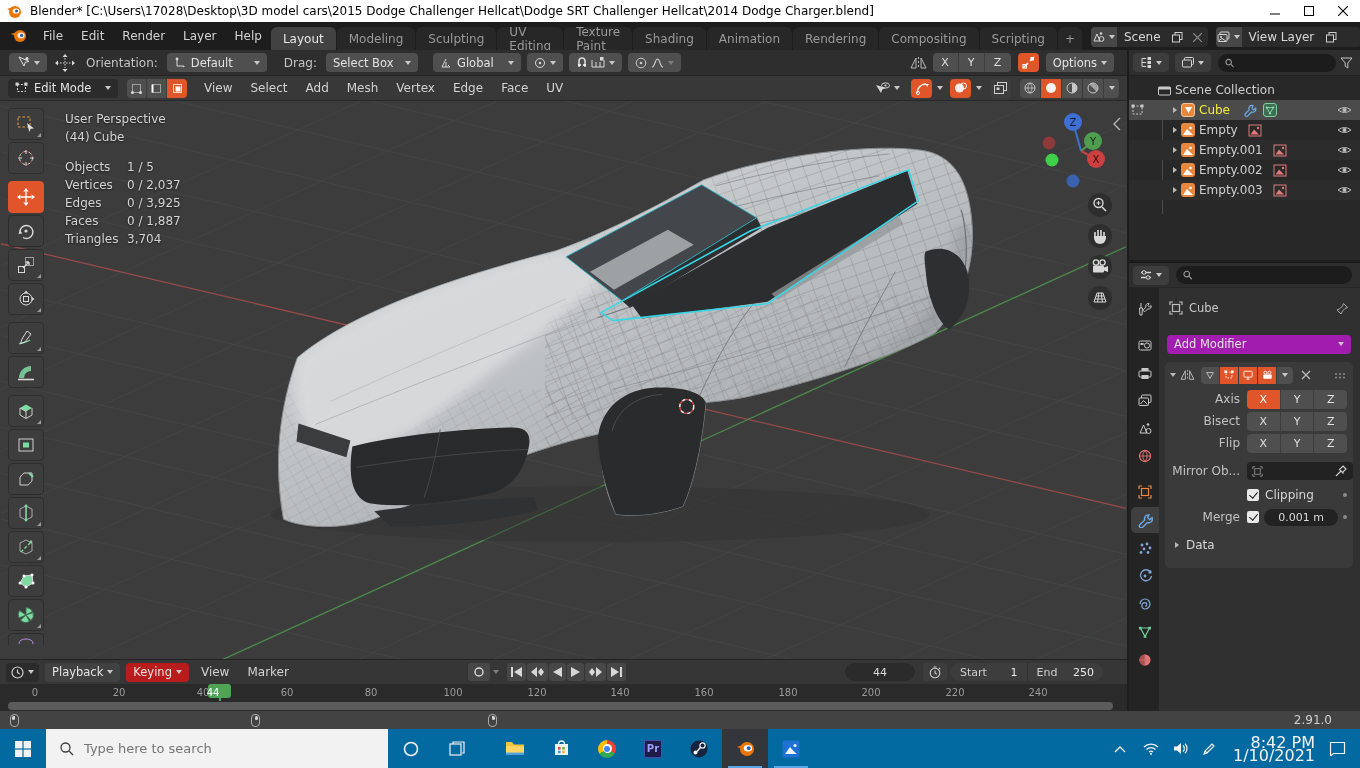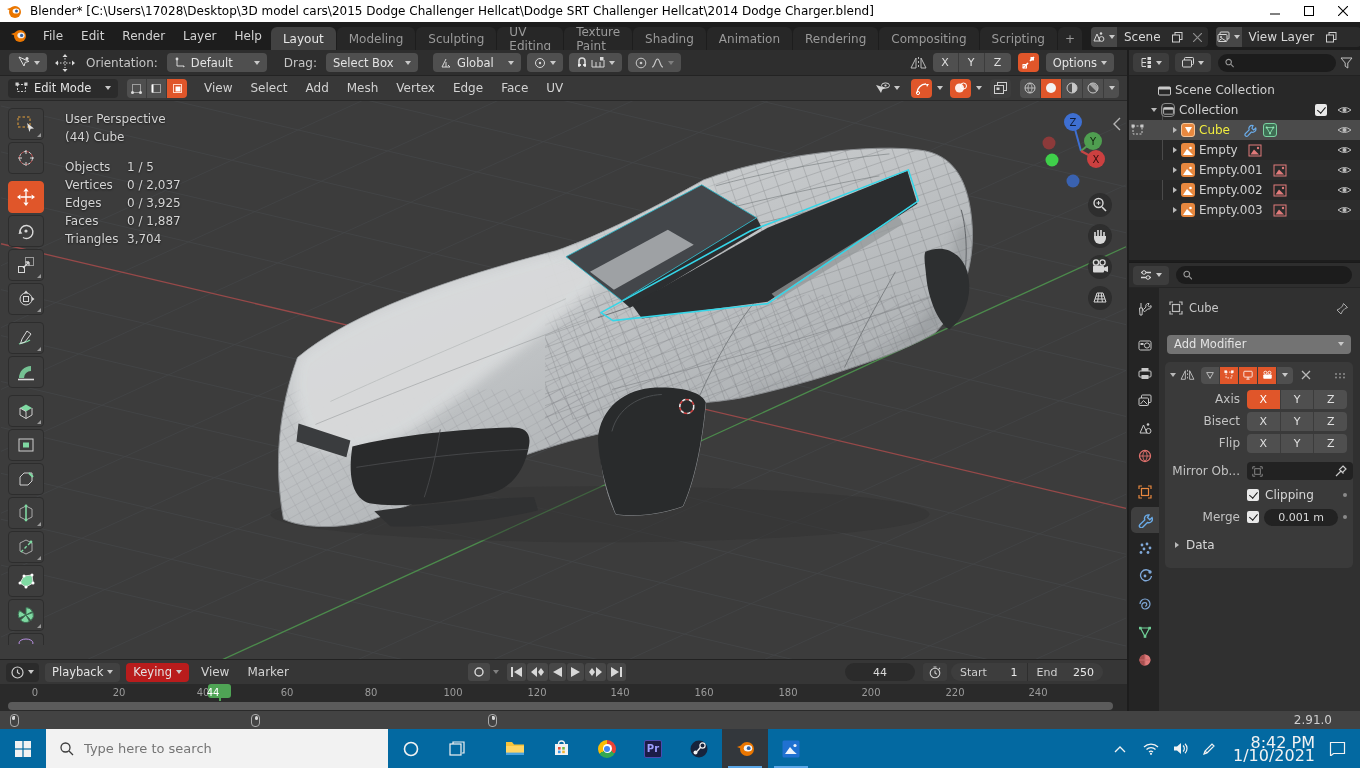--- a/index.html
+++ b/index.html
@@ -309,37 +309,20 @@
   <div style="position:absolute;left:33px;top:28px;width:1px;height:110px;background:#4a4a4a"></div>
   <div class="olrow" style="margin-top:4px">
     <span style="width:24px"></span>
     <span class="obicon">
           <svg width="13" height="11" viewBox="0 0 13 11">
             <rect x="0.5" y="2" width="12" height="8" rx="1" fill="none" stroke="#c9c9c9"></rect>
             <rect x="0.5" y="2" width="12" height="2.5" fill="#c9c9c9"></rect>
           </svg>
         </span>
     <span>Scene Collection</span>
-  </div>
-  <div class="olrow">
-    <span style="width:22px"></span>
-        <span class="tri-d"></span>
-    <span class="obicon" style="border:1px solid #8a8a8a;border-radius:4px">
-          <svg width="11" height="9" viewBox="0 0 13 11">
-            <rect x="0.5" y="2" width="12" height="8" rx="1" fill="none" stroke="#c9c9c9"></rect>
-            <rect x="0.5" y="2" width="12" height="2.5" fill="#c9c9c9"></rect>
-          </svg>
-        </span>
-    <span>Collection</span>
-    <span class="cb" style="margin-left:auto"></span>
-    <span style="width:10px"></span>
-    <svg width="15" height="10" style="margin-right:8px">
-          <path d="M1 5 Q7.5 0 14 5 Q7.5 10 1 5 Z" fill="none" stroke="#bdbdbd"></path>
-          <circle cx="7.5" cy="5" r="2" fill="#bdbdbd"></circle>
-        </svg>
   </div>
   <div class="olrow sel">
     <svg width="13" height="12" viewBox="0 0 13 12" style="margin-left:2px">
           <rect x="2" y="2" width="9" height="8" fill="none" stroke="#c9c9c9" stroke-dasharray="2 1.5"></rect>
           <rect x="0.5" y="0.5" width="3" height="3" fill="#c9c9c9"></rect>
           <rect x="9.5" y="0.5" width="3" height="3" fill="#c9c9c9"></rect>
         </svg>
     <span style="width:29px"></span>
         <span class="tri-r"></span>
     <span class="obicon" style="background:#e8883f;border:1px solid #f5c396">
@@ -944,21 +927,21 @@
           <rect x="3.5" y="3.5" width="7" height="7" fill="none" stroke="#bdbdbd" stroke-width="1.2"></rect>
           <path d="M1 4 V1 h3 M10 1 h3 v3 M13 10 v3 h-3 M4 13 H1 v-3" fill="none" stroke="#bdbdbd" stroke-width="1.2"></path>
         </svg>
     <span>Cube</span>
     <svg width="13" height="13" viewBox="0 0 13 13" style="margin-left:auto;margin-right:6px">
           <path d="M7.5 1.5 L11.5 5.5 L9 6.5 L6.5 9 L5 12 L1 8 L4 6.5 L6.5 4 Z" fill="none" stroke="#a9a9a9"></path>
         </svg>
   </div>
 
   <div class="prow" style="top:46px">
-    <div class="dd" style="flex:1;background:#737373;margin:0 4px">
+    <div class="dd" style="flex:1;background:#a21caf;margin:0 4px">
       <span>Add Modifier</span>
       <span class="chev" style="margin-left:auto"></span>
     </div>
   </div>
 
   <div class="abs" style="left:36px;top:74px;width:188px;height:206px;background:#3a3a3a;border-radius:5px">
     <div class="row" style="height:26px;padding:0 5px">
       <span class="tri-d"></span>
       <svg width="15" height="12" viewBox="0 0 17 14" style="margin:0 4px">
             <path d="M6 2 L1 12 L6 12 Z M11 2 L16 12 L11 12 Z" fill="none" stroke="#c9c9c9"></path>

